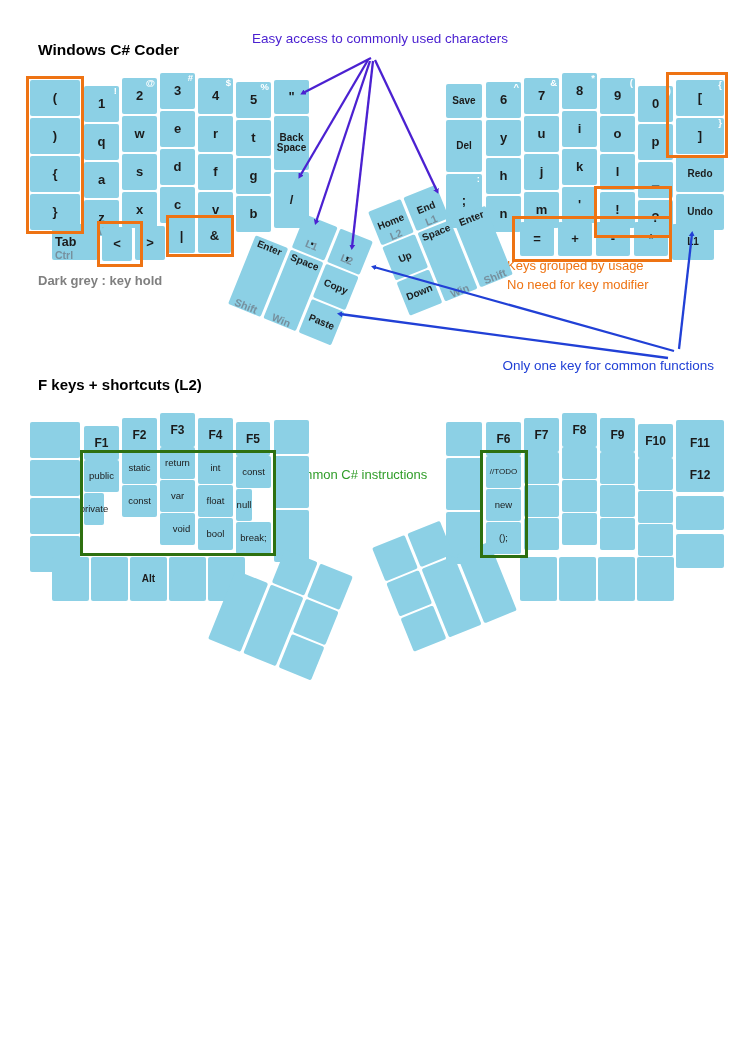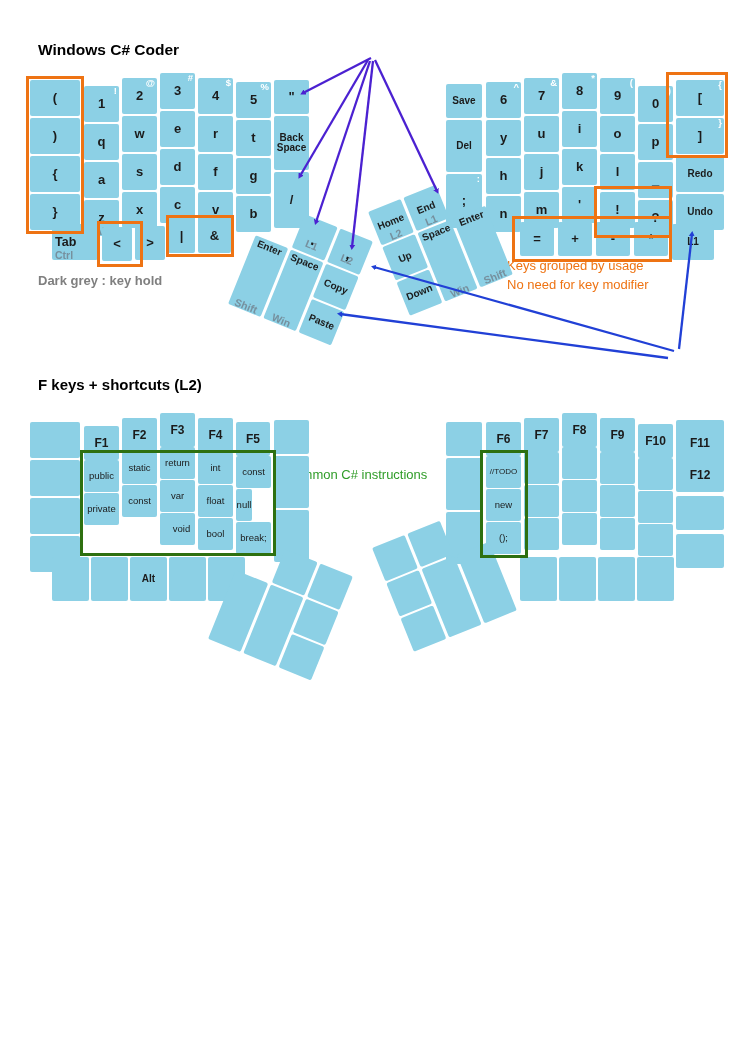--- a/index.html
+++ b/index.html
@@ -34,26 +34,28 @@
   .t-gray{color:#7f7f7f;font-size:13px;font-weight:bold;}
   svg.overlay{position:absolute;left:0;top:0;pointer-events:none;}
 </style>
 </head>
 <body>
 
 <div class="board" style="--key: #8cd0e5; --purple: #4b21d1; --orange: #ee7313; --blue: #2140d6; --green: #2f9c28; --hold: #76909e;">
 
   <div class="ann t-title" style="left:38px;top:40px">Windows C# Coder</div>
 
+  <div class="ann t-purple" style="left:230px;top:31px;width:300px;text-align:center">Easy access to commonly used characters</div>
 
   <div class="ann t-gray" style="left:38px;top:273px">Dark grey : key hold</div>
 
   <div class="ann t-orange" style="left:507px;top:258px">Keys grouped by usage</div>
   <div class="ann t-orange" style="left:507px;top:277px">No need for key modifier</div>
 
+  <div class="ann t-blue" style="left:462px;top:358px;width:252px;text-align:right">Only one key for common functions</div>
 
   <div class="ann t-title" style="left:38px;top:376px;font-size:15px">F keys + shortcuts (L2)</div>
 
   <div class="ann t-green" style="left:285px;top:467px">Common C# instructions</div>
 
   <div id="keys-root">
       <div class="kgroup" style="left: 0px; top: 0px;">
         <div class="k" style="left: 30px; top: 80px; width: 50px; height: 36px;">
           <div class="kl">(</div>
         </div>
@@ -317,21 +319,21 @@
         <div class="k" style="left: 30px; top: 422px; width: 50px; height: 36px;"></div>
         <div class="k" style="left: 30px; top: 460px; width: 50px; height: 36px;"></div>
         <div class="k" style="left: 30px; top: 498px; width: 50px; height: 36px;"></div>
         <div class="k" style="left: 30px; top: 536px; width: 50px; height: 36px;"></div>
         <div class="k fk" style="left: 84px; top: 426px; width: 35px; height: 34px;">
           <div class="kl">F1</div>
         </div>
         <div class="k cs" style="left: 84px; top: 460px; width: 35px; height: 32px;">
           <div class="kl">public</div>
         </div>
-        <div class="k cs" style="left: 84px; top: 493px; width: 35px; height: 32px;">
+        <div class="k cs" style="left: 84px; top: 493px; width: 20px; height: 32px;">
           <div class="kl">private</div>
         </div>
         <div class="k fk" style="left: 122px; top: 418px; width: 35px; height: 34px;">
           <div class="kl">F2</div>
         </div>
         <div class="k cs" style="left: 122px; top: 452px; width: 35px; height: 32px;">
           <div class="kl">static</div>
         </div>
         <div class="k cs" style="left: 122px; top: 485px; width: 35px; height: 32px;">
           <div class="kl">const</div>

